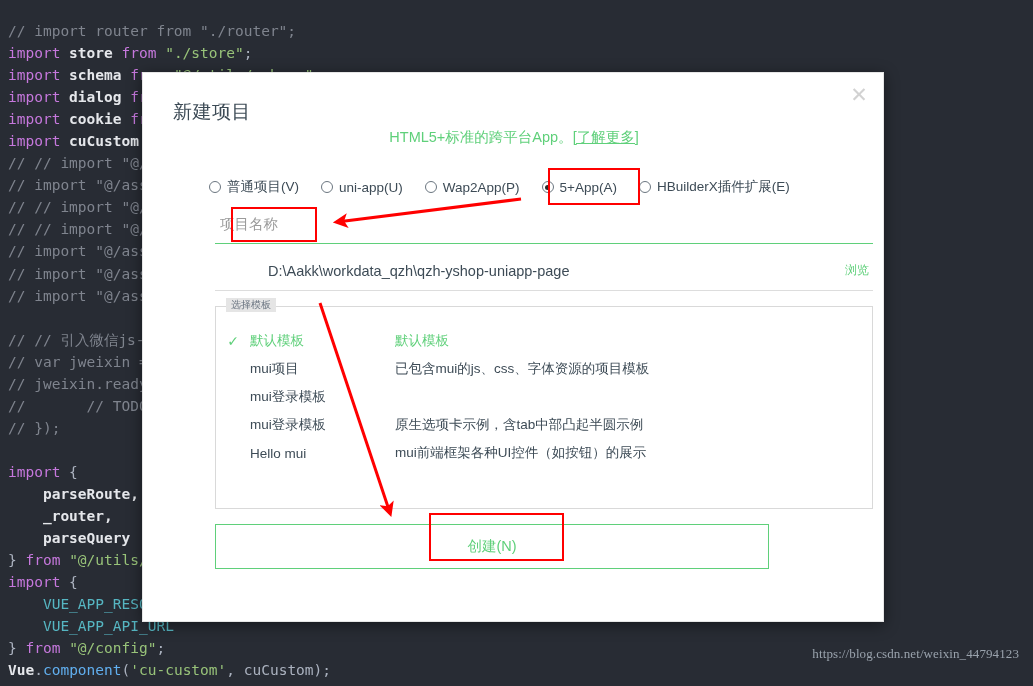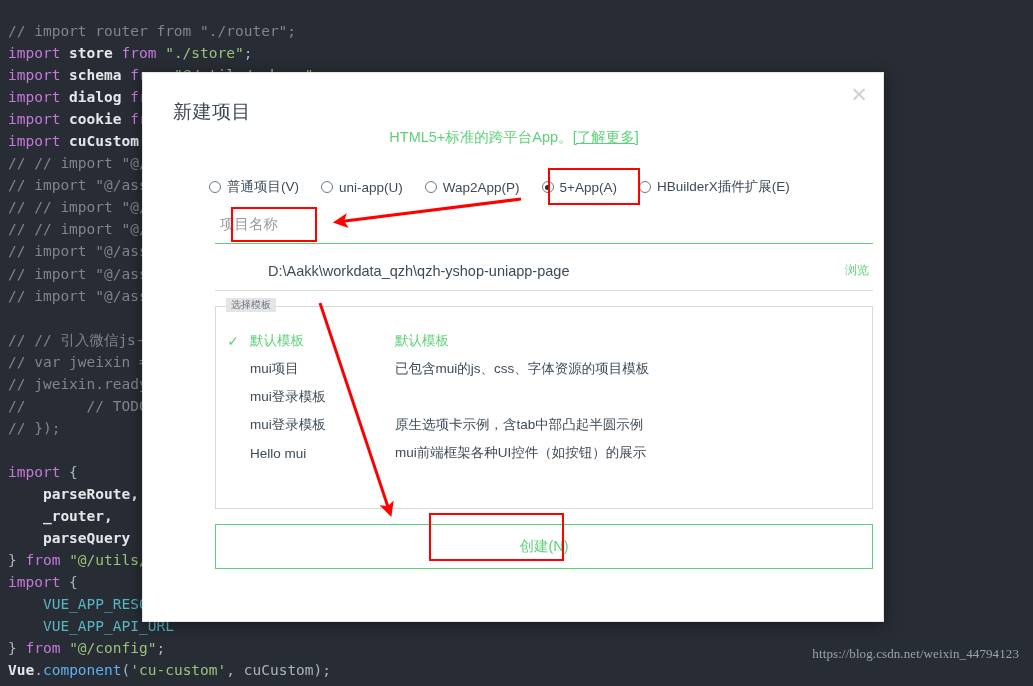--- a/index.html
+++ b/index.html
@@ -130,21 +130,21 @@
     width: 34px; text-align: center; color: #5fd07a;
     font-size: 14px; flex: none;
   }
   .tpl-name { width: 145px; color: #3d4b56; flex: none; }
   .tpl-desc { color: #3d4b56; }
   .tpl-row.sel .tpl-name, .tpl-row.sel .tpl-desc { color: #5fd07a; }
 
   
   .create-btn {
     position: absolute; left: 72px; top: 451px;
-    width: 658px; height: 45px;
+    width: 554px; height: 45px;
     border: 1.3px solid #5fd07a; background: #fff;
     display: flex; align-items: center; justify-content: center;
     font-size: 14.5px; color: #5fd07a; cursor: pointer;
   }
 
   
   .anno {
     position: absolute; border: 2.6px solid #ff0000;
     pointer-events: none;
   }

